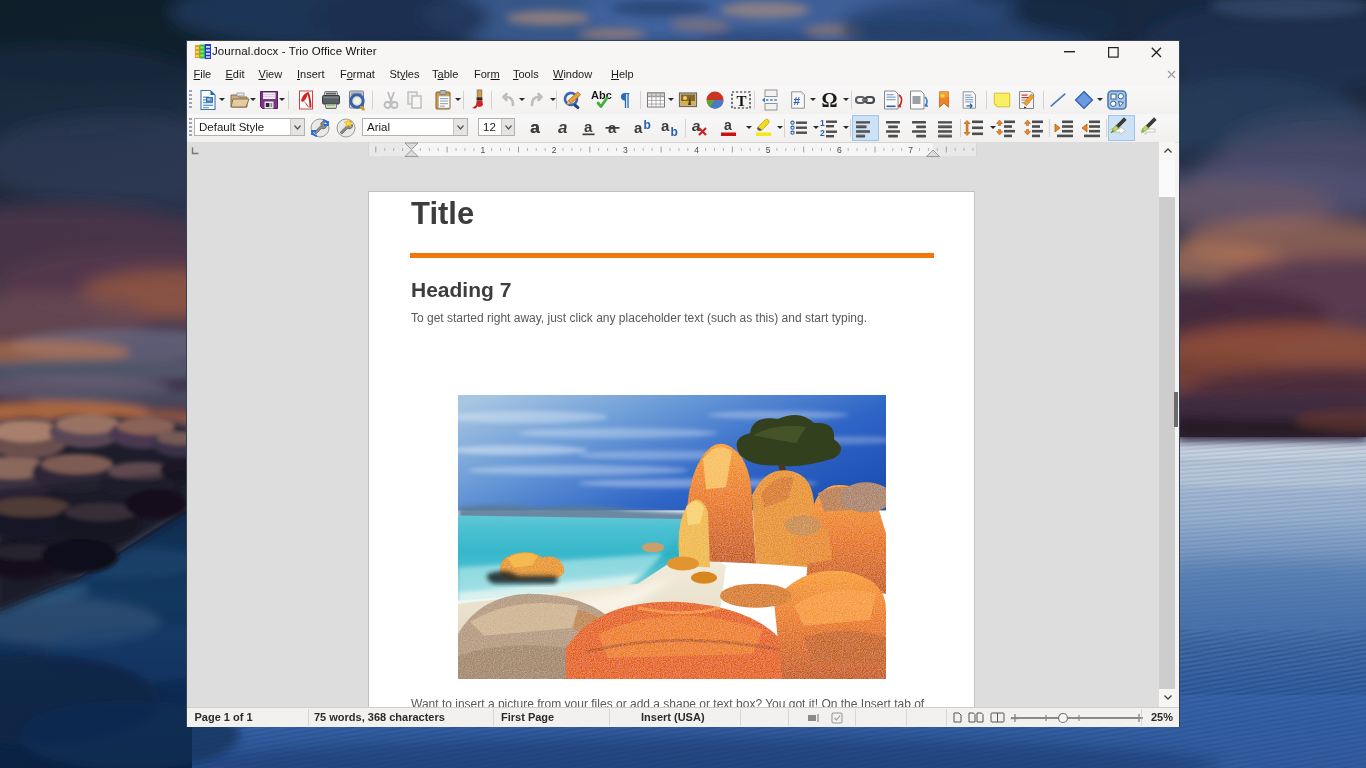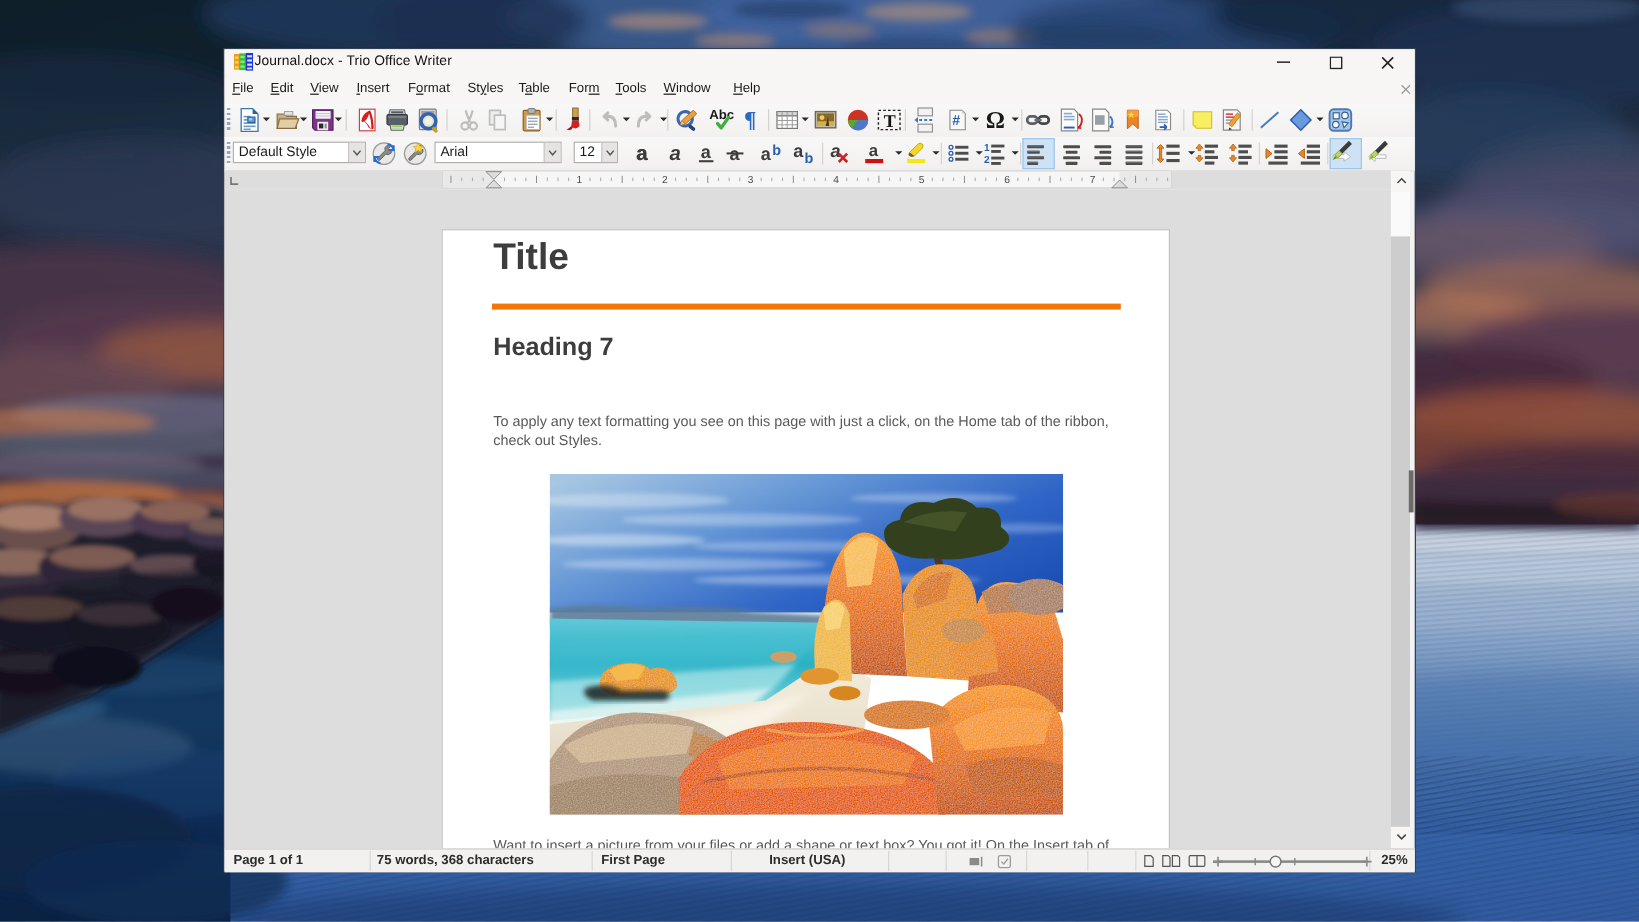--- a/index.html
+++ b/index.html
@@ -720,21 +720,21 @@
       </svg>
       <svg class="abs" style="left:4px;top:4px" width="9" height="9" viewBox="0 0 9 9">
         <path d="M1.5,1.5 L1.5,7.5 L7.5,7.5" stroke="#777" stroke-width="1.4" fill="none"></path>
       </svg>
     </div>
     <div id="docarea">
       <div id="page">
         <div class="abs" style="left:42px;top:5.5px;font-size:31px;font-weight:bold;color:#3d3d3d;line-height:31px;">Title</div>
         <div class="abs" style="left:41px;top:60.5px;width:524px;height:5.5px;background:#f3760b"></div>
         <div class="abs" style="left:42px;top:86.6px;font-size:21px;font-weight:bold;color:#3d3d3d;line-height:21px;">Heading 7</div>
-        <div class="para" style="top:152.4px">To apply any text formatting you see on this page with just a click, on the Home tab of the ribbon, check out Styles.</div>
+        <div class="para" style="top:118.7px">To get started right away, just click any placeholder text (such as this) and start typing.</div>
         <div class="abs" style="left:88.8px;top:203.2px;width:428px;height:284px">
           <svg width="428" height="284" viewBox="0 0 428 283" preserveAspectRatio="none" style="display:block">
 <defs>
 <linearGradient id="psky" x1="0" y1="0.1" x2="1" y2="0.75">
  <stop offset="0" stop-color="#a6c6e2"></stop>
  <stop offset="0.35" stop-color="#6798d6"></stop>
  <stop offset="0.7" stop-color="#2f65c6"></stop>
  <stop offset="1" stop-color="#1e50b4"></stop>
 </linearGradient>
 <linearGradient id="psea" x1="0" y1="0" x2="0" y2="1">

